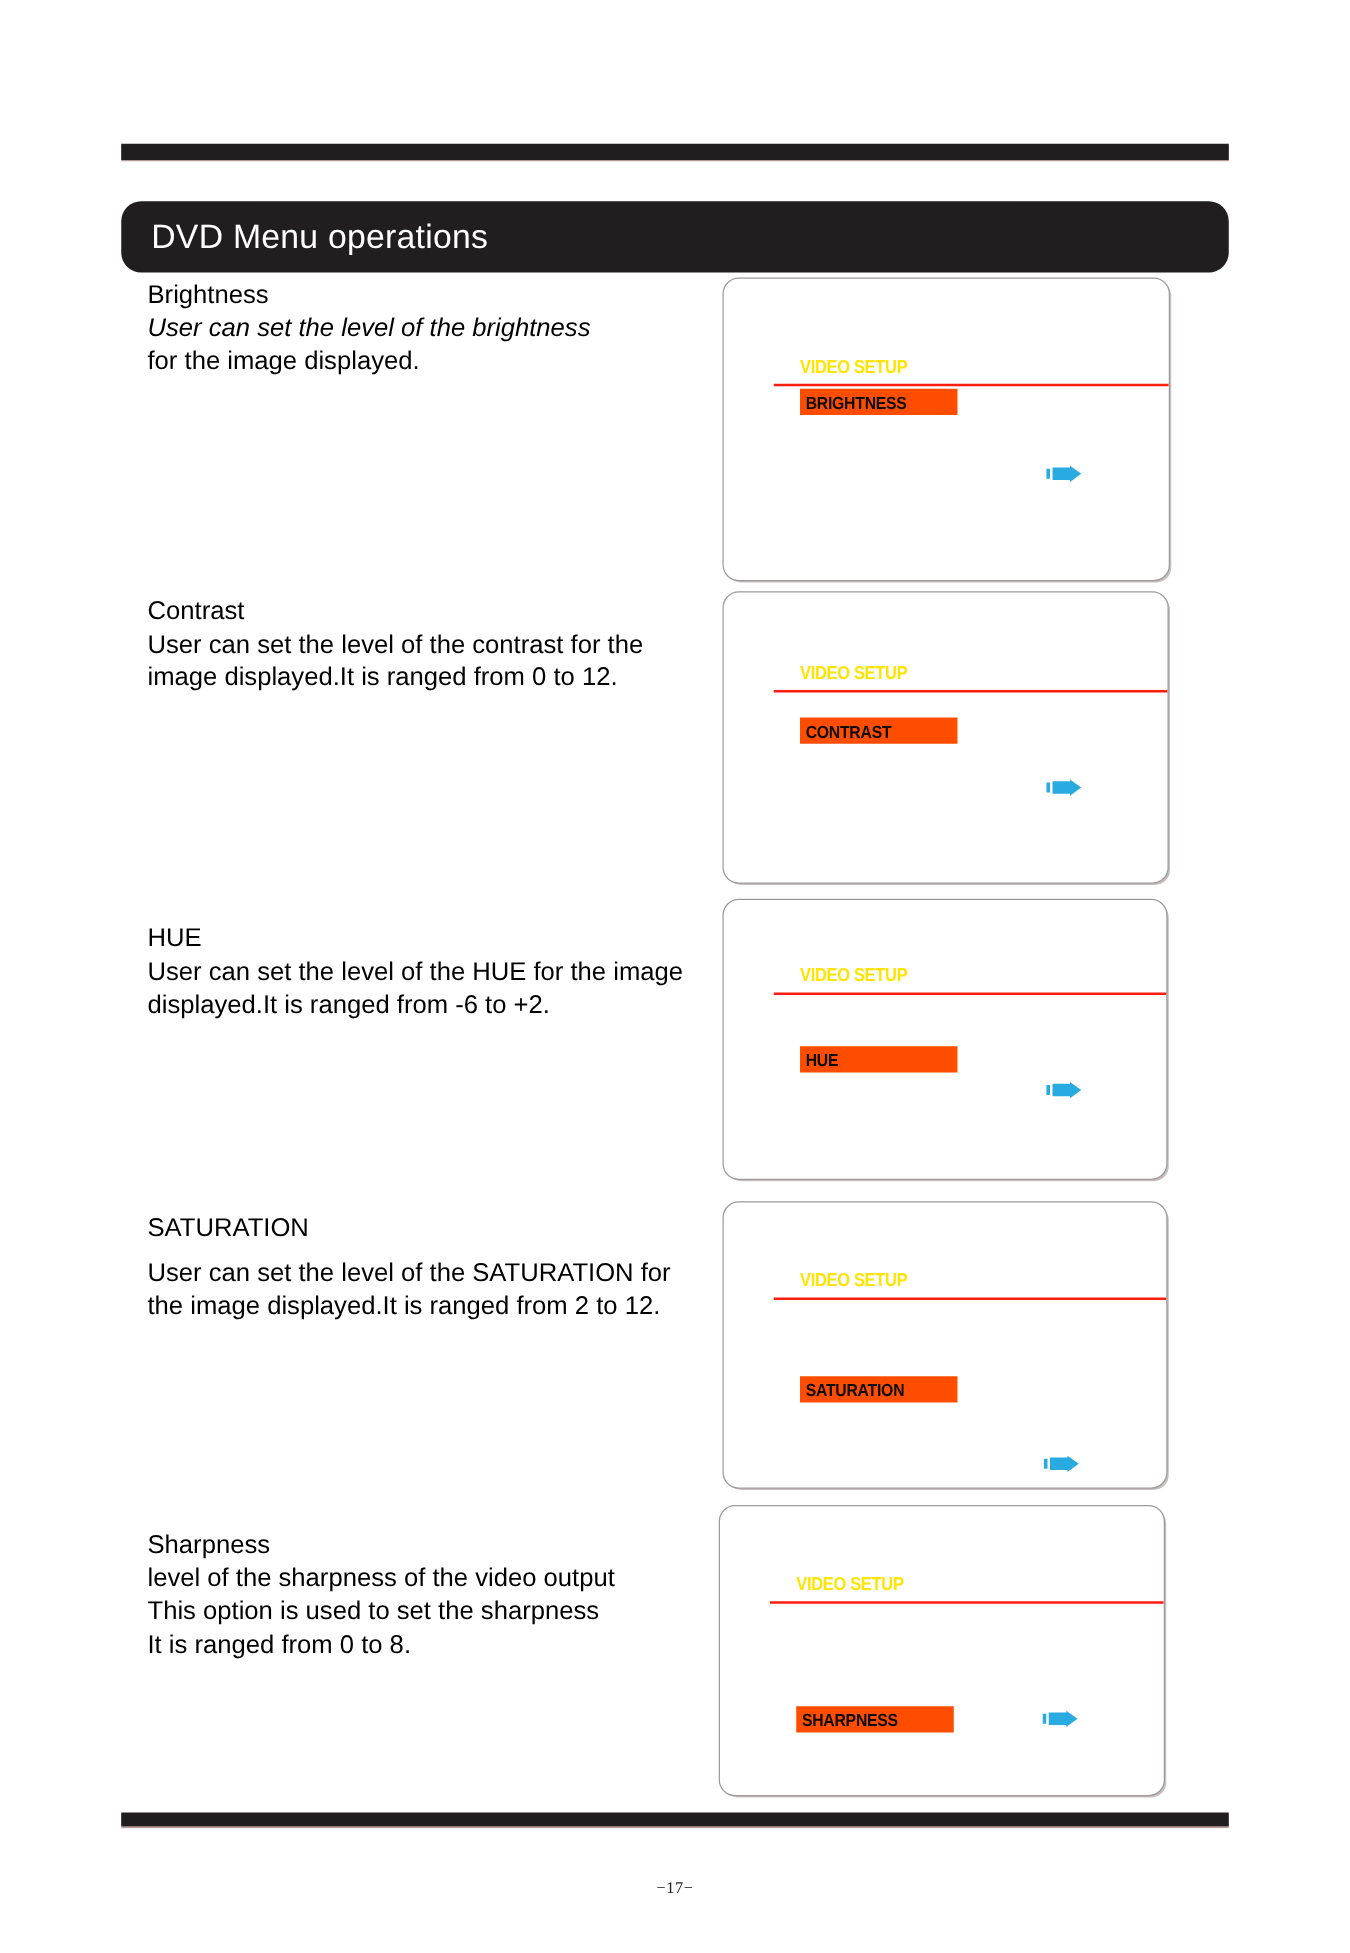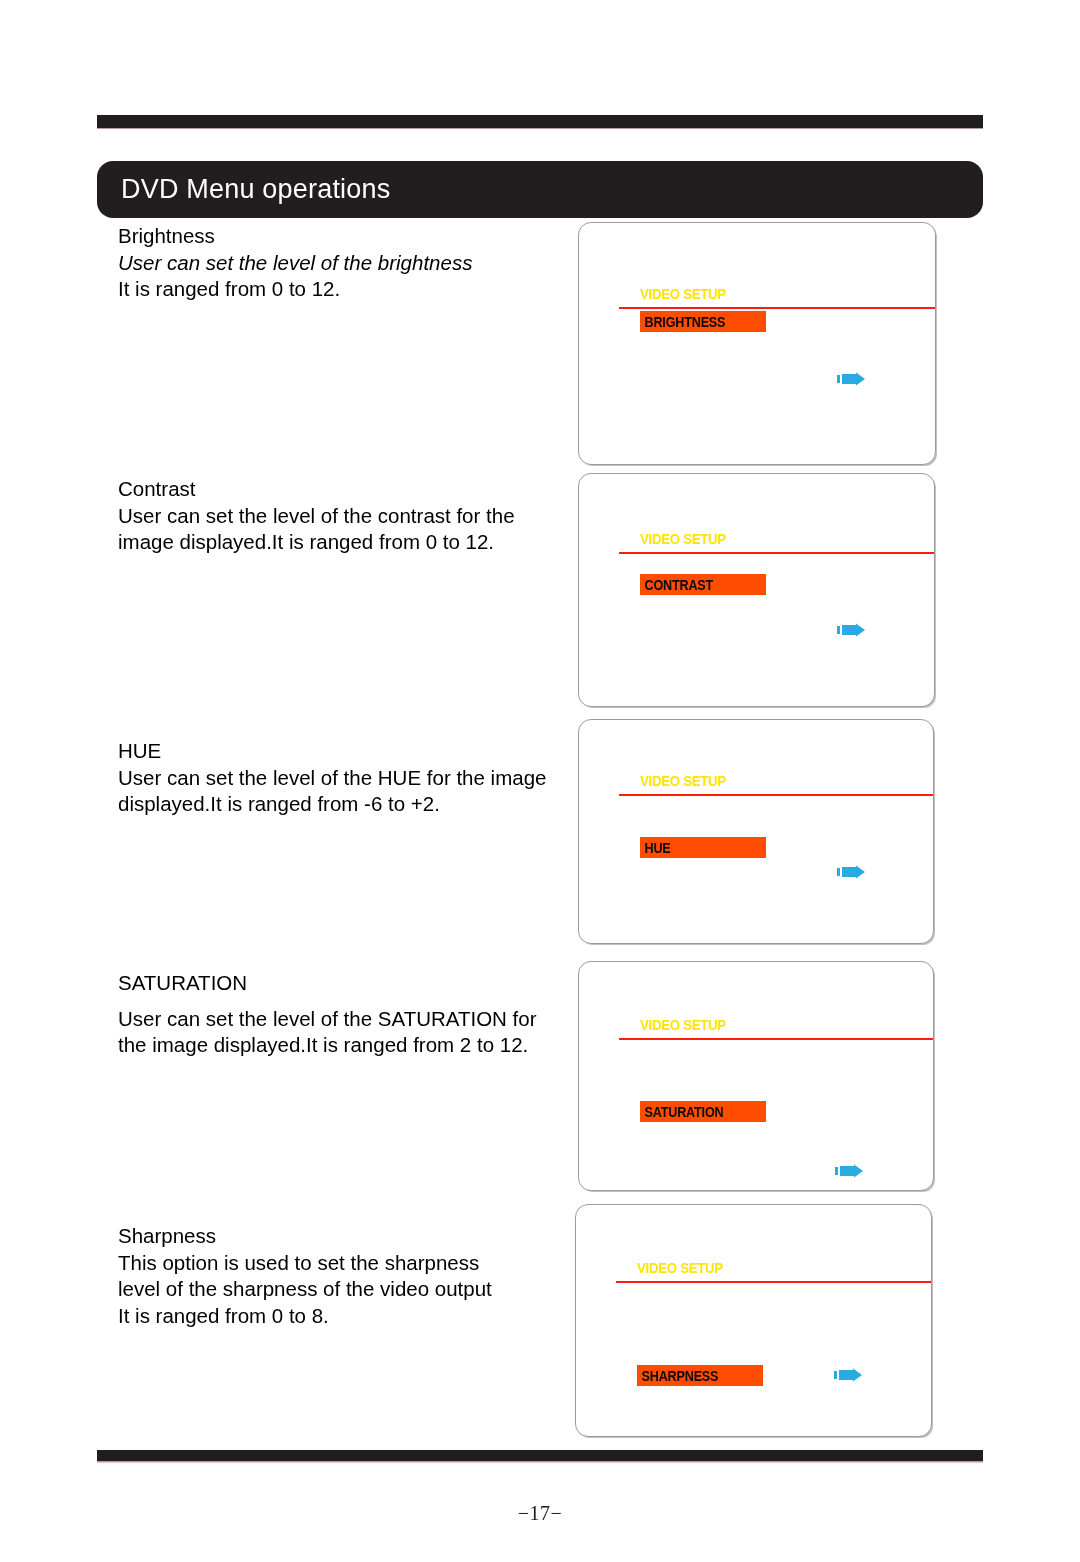--- a/index.html
+++ b/index.html
@@ -137,41 +137,41 @@
     background: #221d1e;
     box-shadow: 0 1.5px 0 0 #b79a99;
   }
   .page-number {
     position: absolute;
     left: 0;
     top: 1482px;
     width: 1080px;
     text-align: center;
     font-family: "Liberation Serif", serif;
-    font-size: 20px;
+    font-size: 13px;
     color: #1a1a1a;
     letter-spacing: 0.5px;
   }
 </style>
 </head>
 <body>
 
 <div class="page">
 
   <div class="top-rule"></div>
 
   <div class="header-banner">
     <div class="header-title">DVD Menu operations</div>
   </div>
 
   <div class="section">
     <div class="text-col" style="left:118px; top:203px; width:430px;">
       <p class="heading">Brightness</p>
       <p class="justify">User can set the level of the brightness</p>
-      <p>It is ranged from 0 to 12.</p>
+      <p>for the image displayed.</p>
     </div>
     <div class="osd" style="left:578px; top:202px; width:358px; height:243px;">
       <div class="osd-inner">
         <div class="osd-title" style="top:62px;">VIDEO SETUP</div>
         <div class="osd-divider" style="top:84px;"></div>
         <div class="osd-item" style="top:88px;">
           <span class="osd-item-label">BRIGHTNESS</span>
         </div>
         <div class="osd-cursor" style="left:218px; top:149px;">
           <svg width="30" height="14" viewBox="0 0 30 14">
@@ -248,22 +248,22 @@
             <path d="M5 2 L19 2 L19 0.5 L28 7 L19 13.5 L19 12 L5 12 Z" fill="#29abe2"></path>
           </svg>
         </div>
       </div>
     </div>
   </div>
 
   <div class="section">
     <div class="text-col" style="left:118px; top:1203px; width:450px;">
       <p class="heading">Sharpness</p>
+      <p>level of the sharpness of the video output</p>
       <p>This option is used to set the sharpness</p>
-      <p>level of the sharpness of the video output</p>
       <p>It is ranged from 0 to 8.</p>
     </div>
     <div class="osd" style="left:575px; top:1184px; width:357px; height:233px;">
       <div class="osd-inner">
         <div class="osd-title" style="top:54px;">VIDEO SETUP</div>
         <div class="osd-divider" style="top:76px;"></div>
         <div class="osd-item" style="top:160px;">
           <span class="osd-item-label">SHARPNESS</span>
         </div>
         <div class="osd-cursor" style="left:218px; top:163px;">

